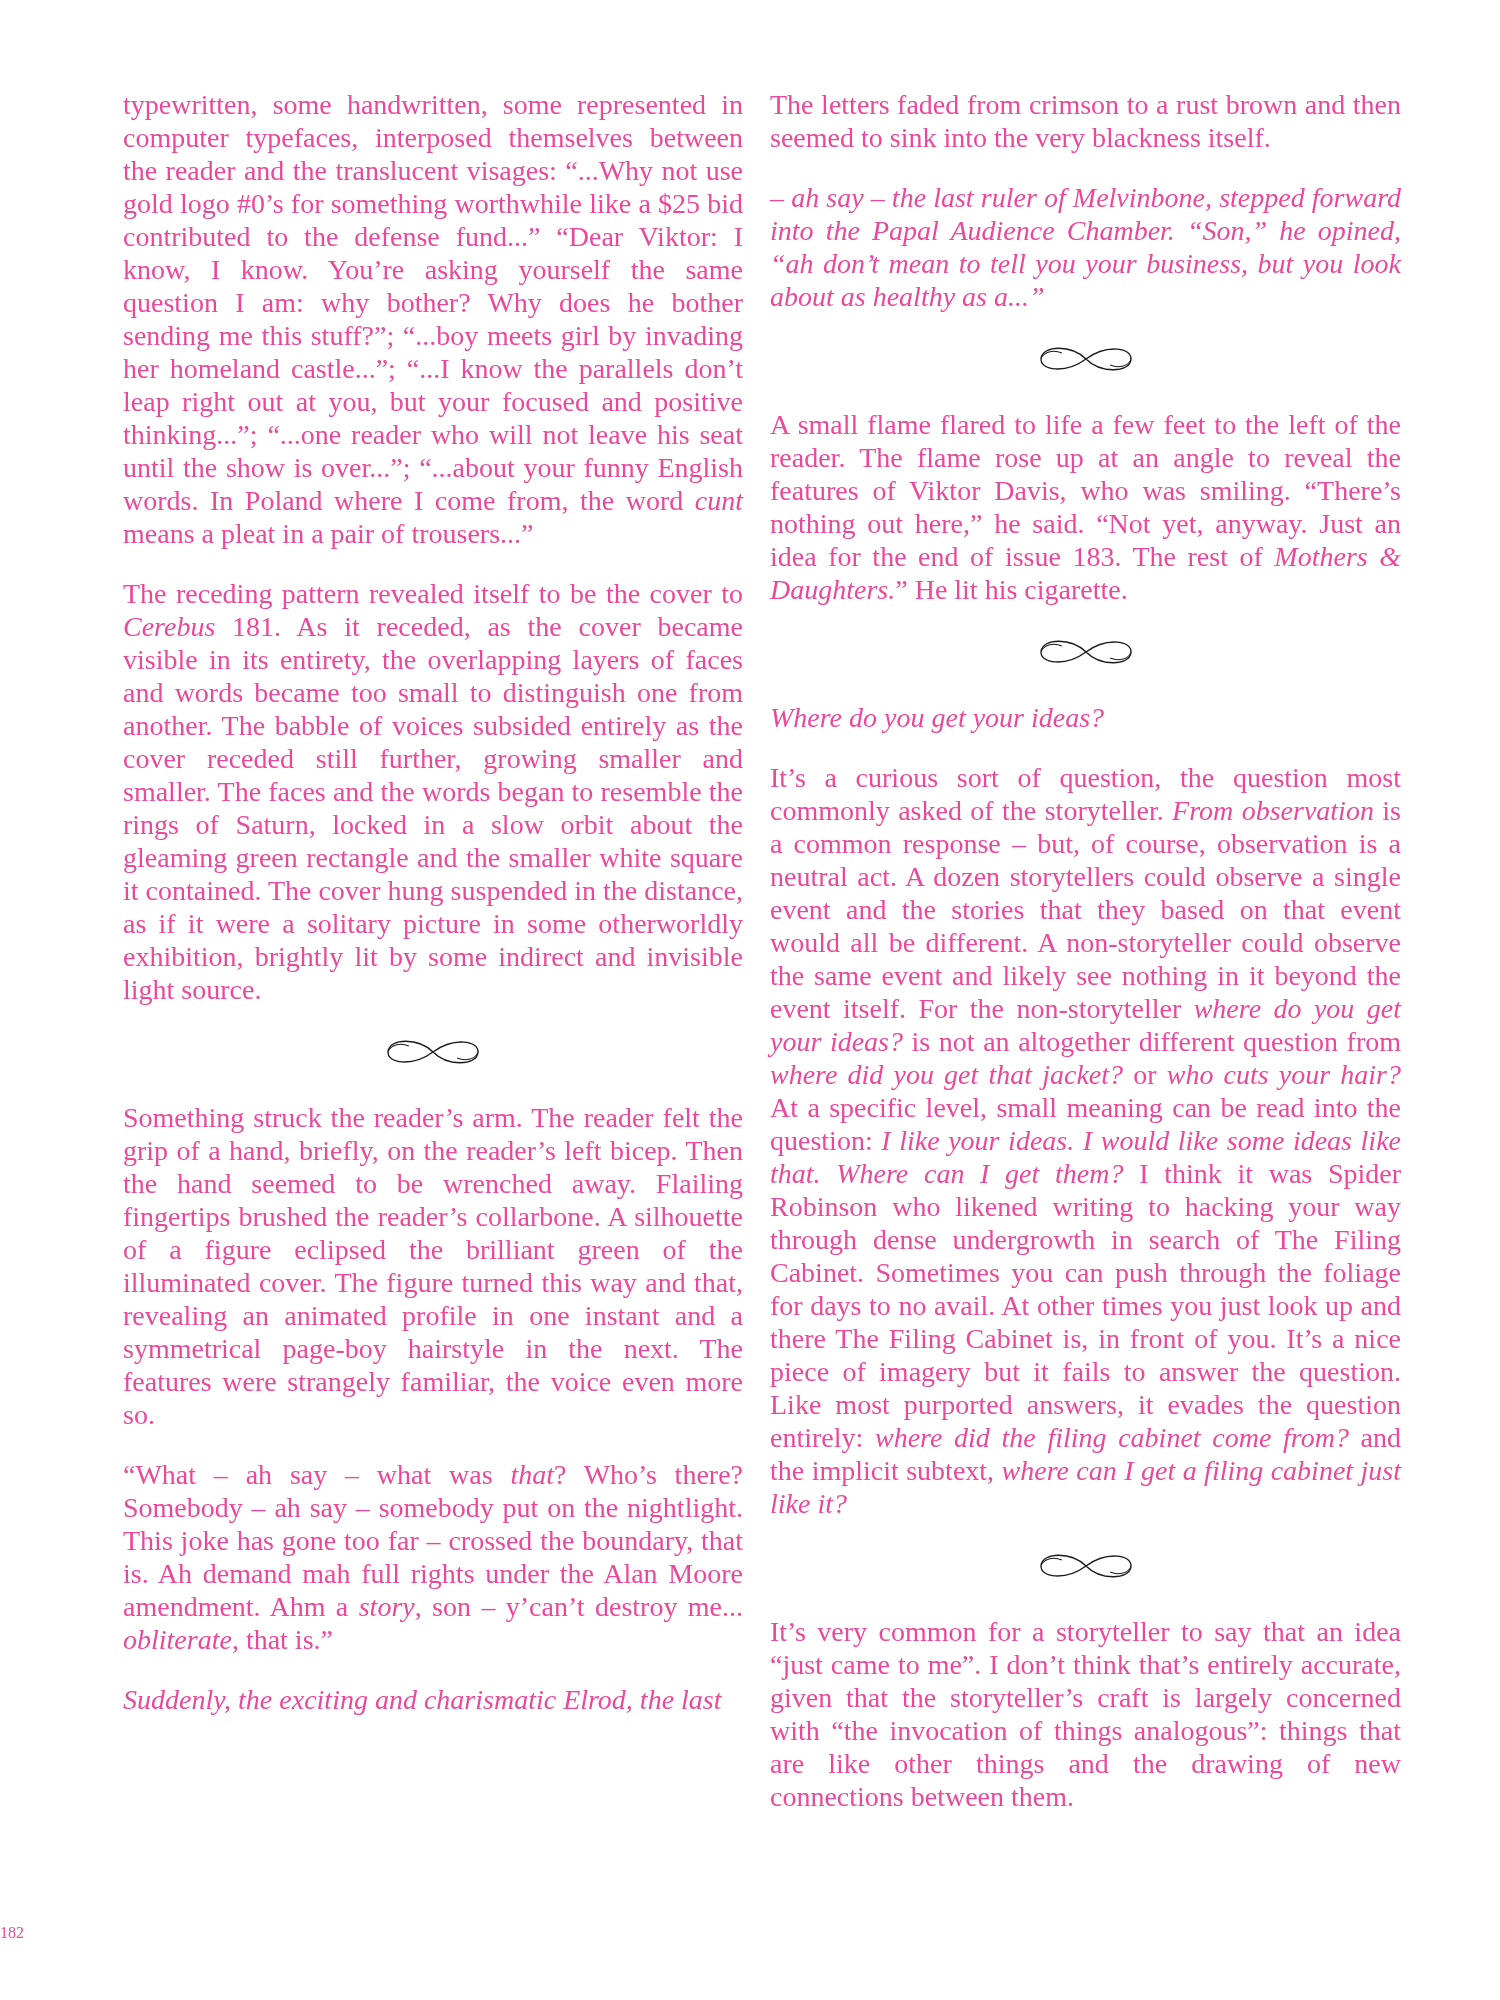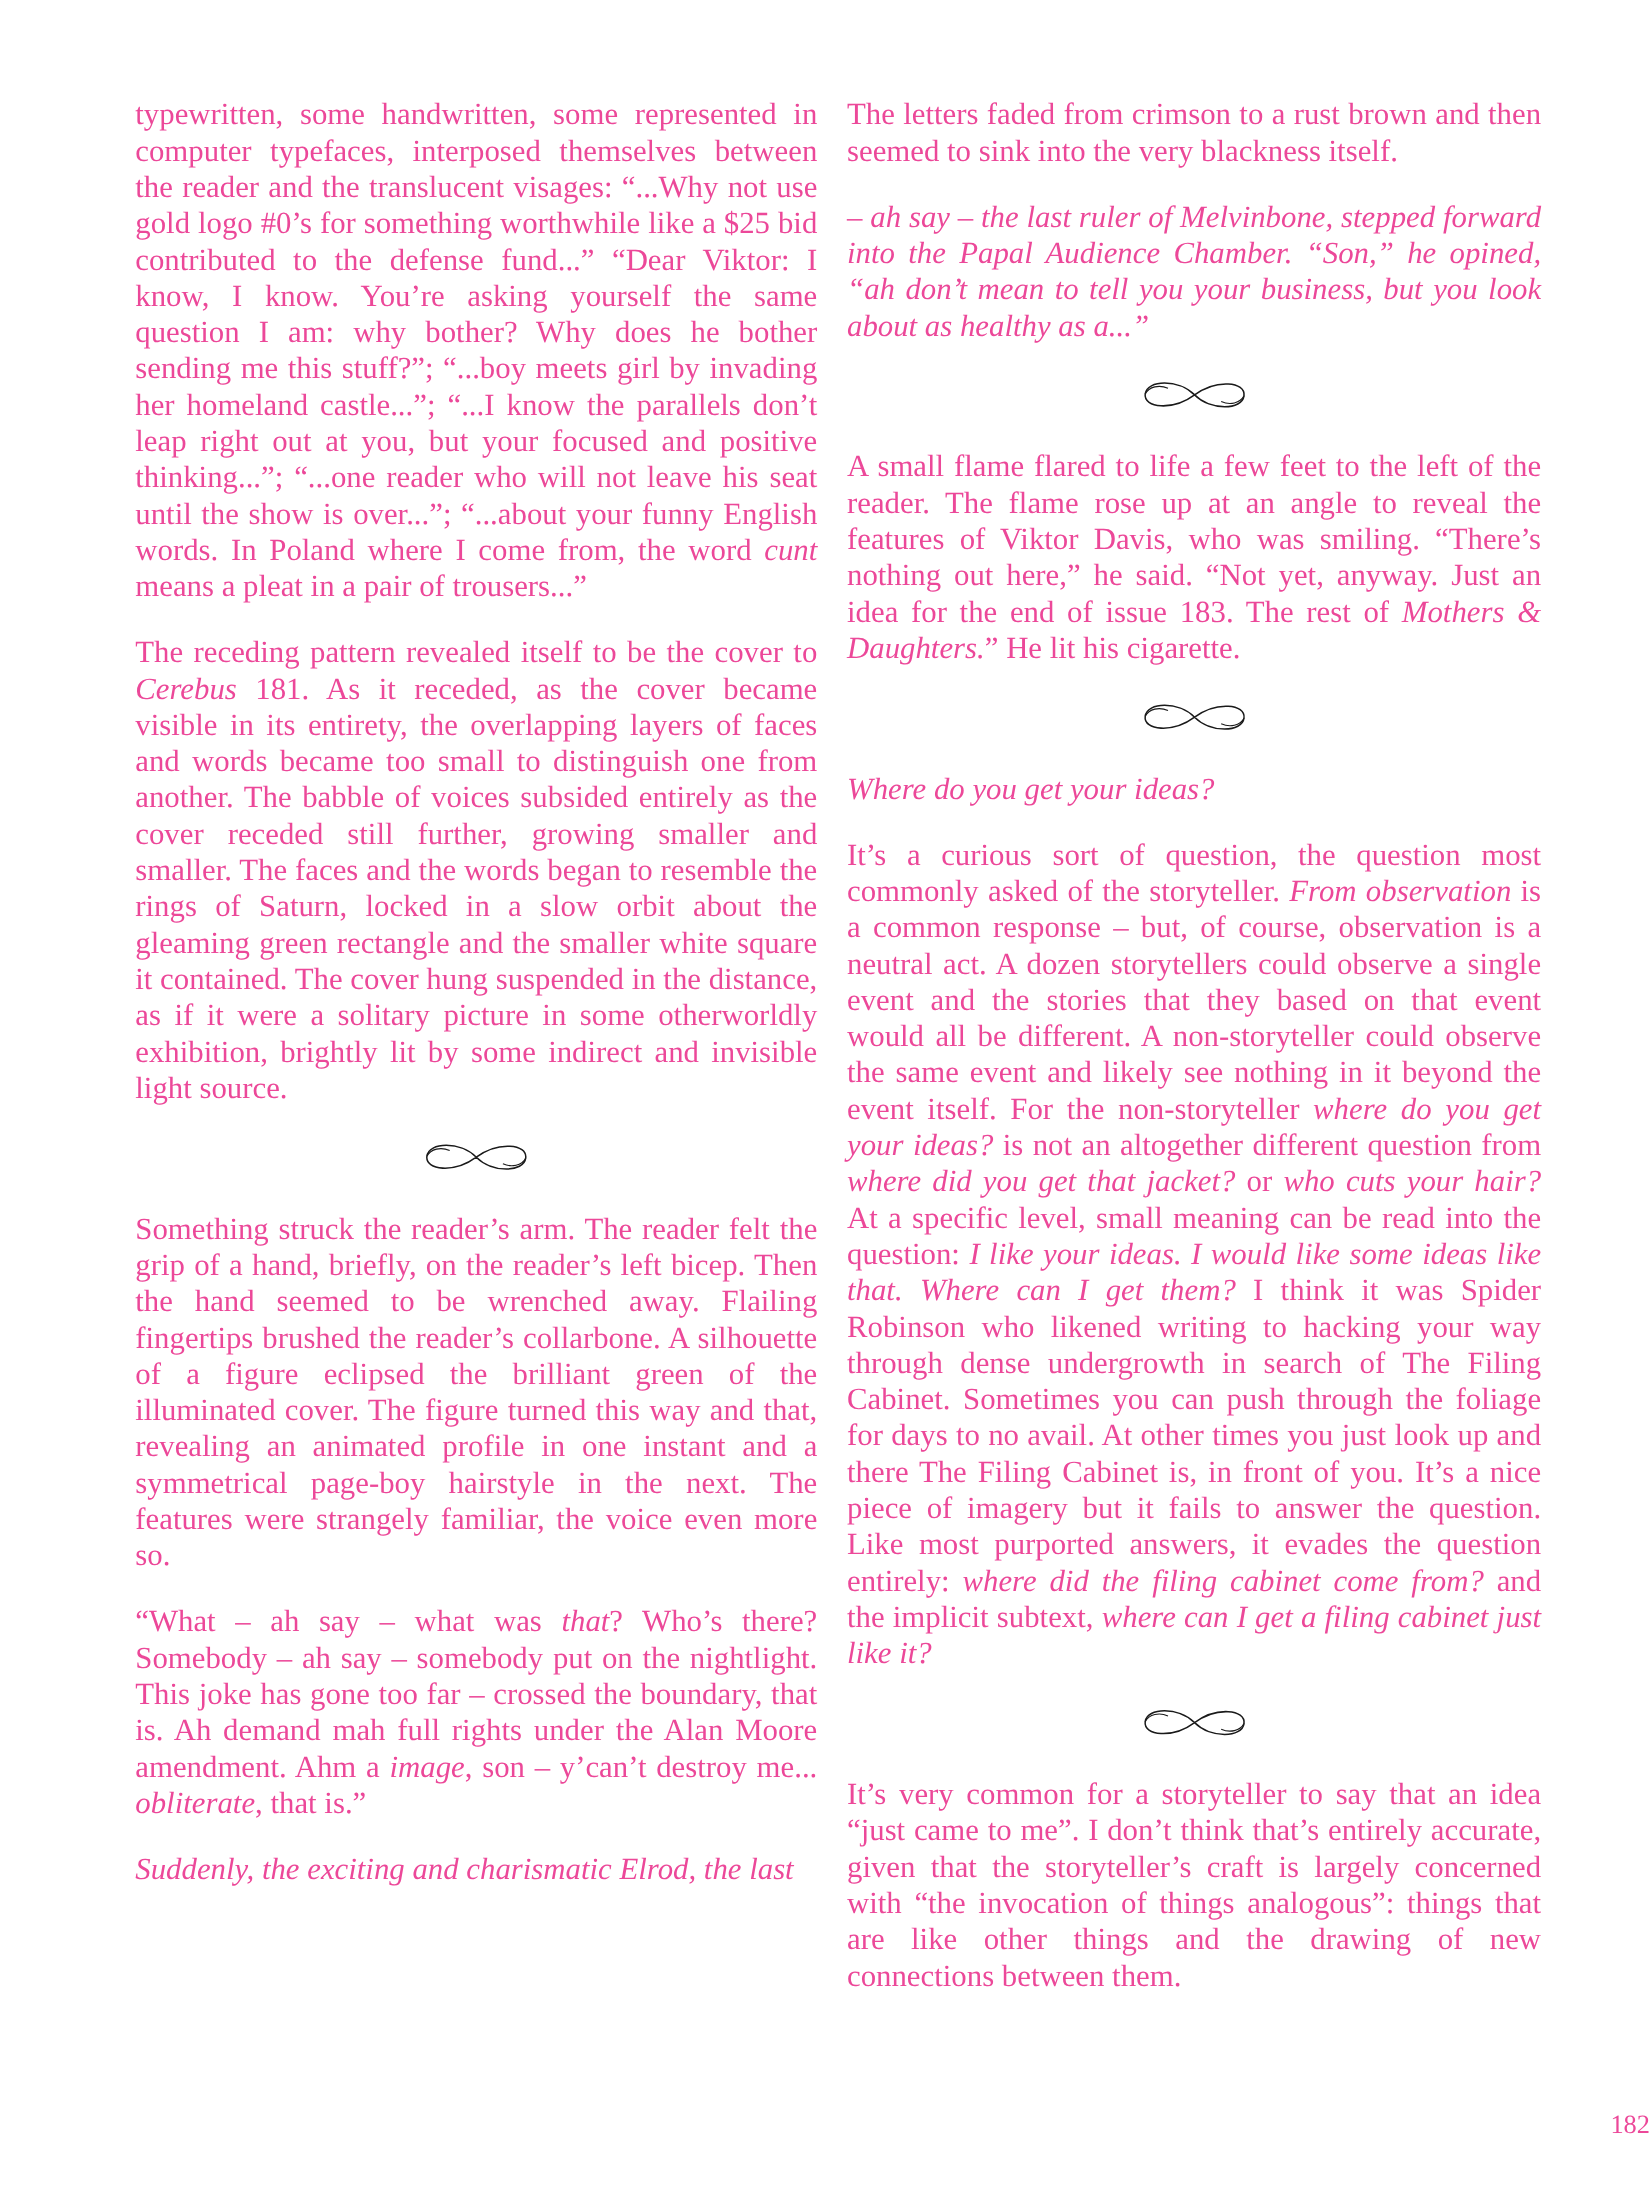--- a/index.html
+++ b/index.html
@@ -44,41 +44,41 @@
     height: 38px;
     stroke: #1a1a1a;
     fill: none;
   }
 
   .page-number {
     position: absolute;
     top: 1916px;
     left: 0;
     width: 100%;
-    text-align: right;
-    font-size: 24px;
+    text-align: left;
+    font-size: 16px;
     line-height: 33px;
   }
 </style>
 </head>
 <body>
 
 <div class="page">
   <div class="column left">
       <p><span>typewritten, some handwritten, some represented in computer typefaces, interposed themselves between the reader and the translucent visages: “...Why not use gold logo #0’s for something worthwhile like a $25 bid contributed to the defense fund...” “Dear Viktor: I know, I know. You’re asking yourself the same question I am: why bother? Why does he bother sending me this stuff?”; “...boy meets girl by invading her homeland castle...”; “...I know the parallels don’t leap right out at you, but your focused and positive thinking...”; “...one reader who will not leave his seat until the show is over...”; “...about your funny English words. In Poland where I come from, the word </span><em>cunt</em><span> means a pleat in a pair of trousers...”</span></p>
       <p><span>The receding pattern revealed itself to be the cover to </span><em>Cerebus</em><span> 181. As it receded, as the cover became visible in its entirety, the overlapping layers of faces and words became too small to distinguish one from another. The babble of voices subsided entirely as the cover receded still further, growing smaller and smaller. The faces and the words began to resemble the rings of Saturn, locked in a slow orbit about the gleaming green rectangle and the smaller white square it contained. The cover hung suspended in the distance, as if it were a solitary picture in some otherworldly exhibition, brightly lit by some indirect and invisible light source.</span></p>
       <div class="ornament">
   <svg viewBox="0 0 130 44" aria-hidden="true">
     <path d="M65 22 C 48 5, 15 6, 13 21 C 11 36, 42 39, 65 22 C 88 5, 119 8, 117 23 C 115 38, 82 39, 65 22" stroke-width="1.6"></path>
     <path d="M13 21 C 17 13, 28 11, 37 15" stroke-width="1.2"></path>
     <path d="M117 23 C 113 31, 102 33, 93 29" stroke-width="1.2"></path>
   </svg>
 </div>
       <p><span>Something struck the reader’s arm. The reader felt the grip of a hand, briefly, on the reader’s left bicep. Then the hand seemed to be wrenched away. Flailing fingertips brushed the reader’s collarbone. A silhouette of a figure eclipsed the brilliant green of the illuminated cover. The figure turned this way and that, revealing an animated profile in one instant and a symmetrical page-boy hairstyle in the next. The features were strangely familiar, the voice even more so.</span></p>
-      <p><span>“What – ah say – what was </span><em>that</em><span>? Who’s there? Somebody – ah say – somebody put on the nightlight. This joke has gone too far – crossed the boundary, that is. Ah demand mah full rights under the Alan Moore amendment. Ahm a </span><em>image</em><span>, son – y’can’t destroy me... </span><em>obliterate</em><span>, that is.”</span></p>
+      <p><span>“What – ah say – what was </span><em>that</em><span>? Who’s there? Somebody – ah say – somebody put on the nightlight. This joke has gone too far – crossed the boundary, that is. Ah demand mah full rights under the Alan Moore amendment. Ahm a </span><em>story</em><span>, son – y’can’t destroy me... </span><em>obliterate</em><span>, that is.”</span></p>
       <p><em>Suddenly, the exciting and charismatic Elrod, the last</em></p>
     </div>
 
   <div class="column right">
       <p><span>The letters faded from crimson to a rust brown and then seemed to sink into the very blackness itself.</span></p>
       <p><em>– ah say – the last ruler of Melvinbone, stepped forward into the Papal Audience Chamber. “Son,” he opined, “ah don’t mean to tell you your business, but you look about as healthy as a...”</em></p>
       <div class="ornament">
   <svg viewBox="0 0 130 44" aria-hidden="true">
     <path d="M65 22 C 48 5, 15 6, 13 21 C 11 36, 42 39, 65 22 C 88 5, 119 8, 117 23 C 115 38, 82 39, 65 22" stroke-width="1.6"></path>
     <path d="M13 21 C 17 13, 28 11, 37 15" stroke-width="1.2"></path>

